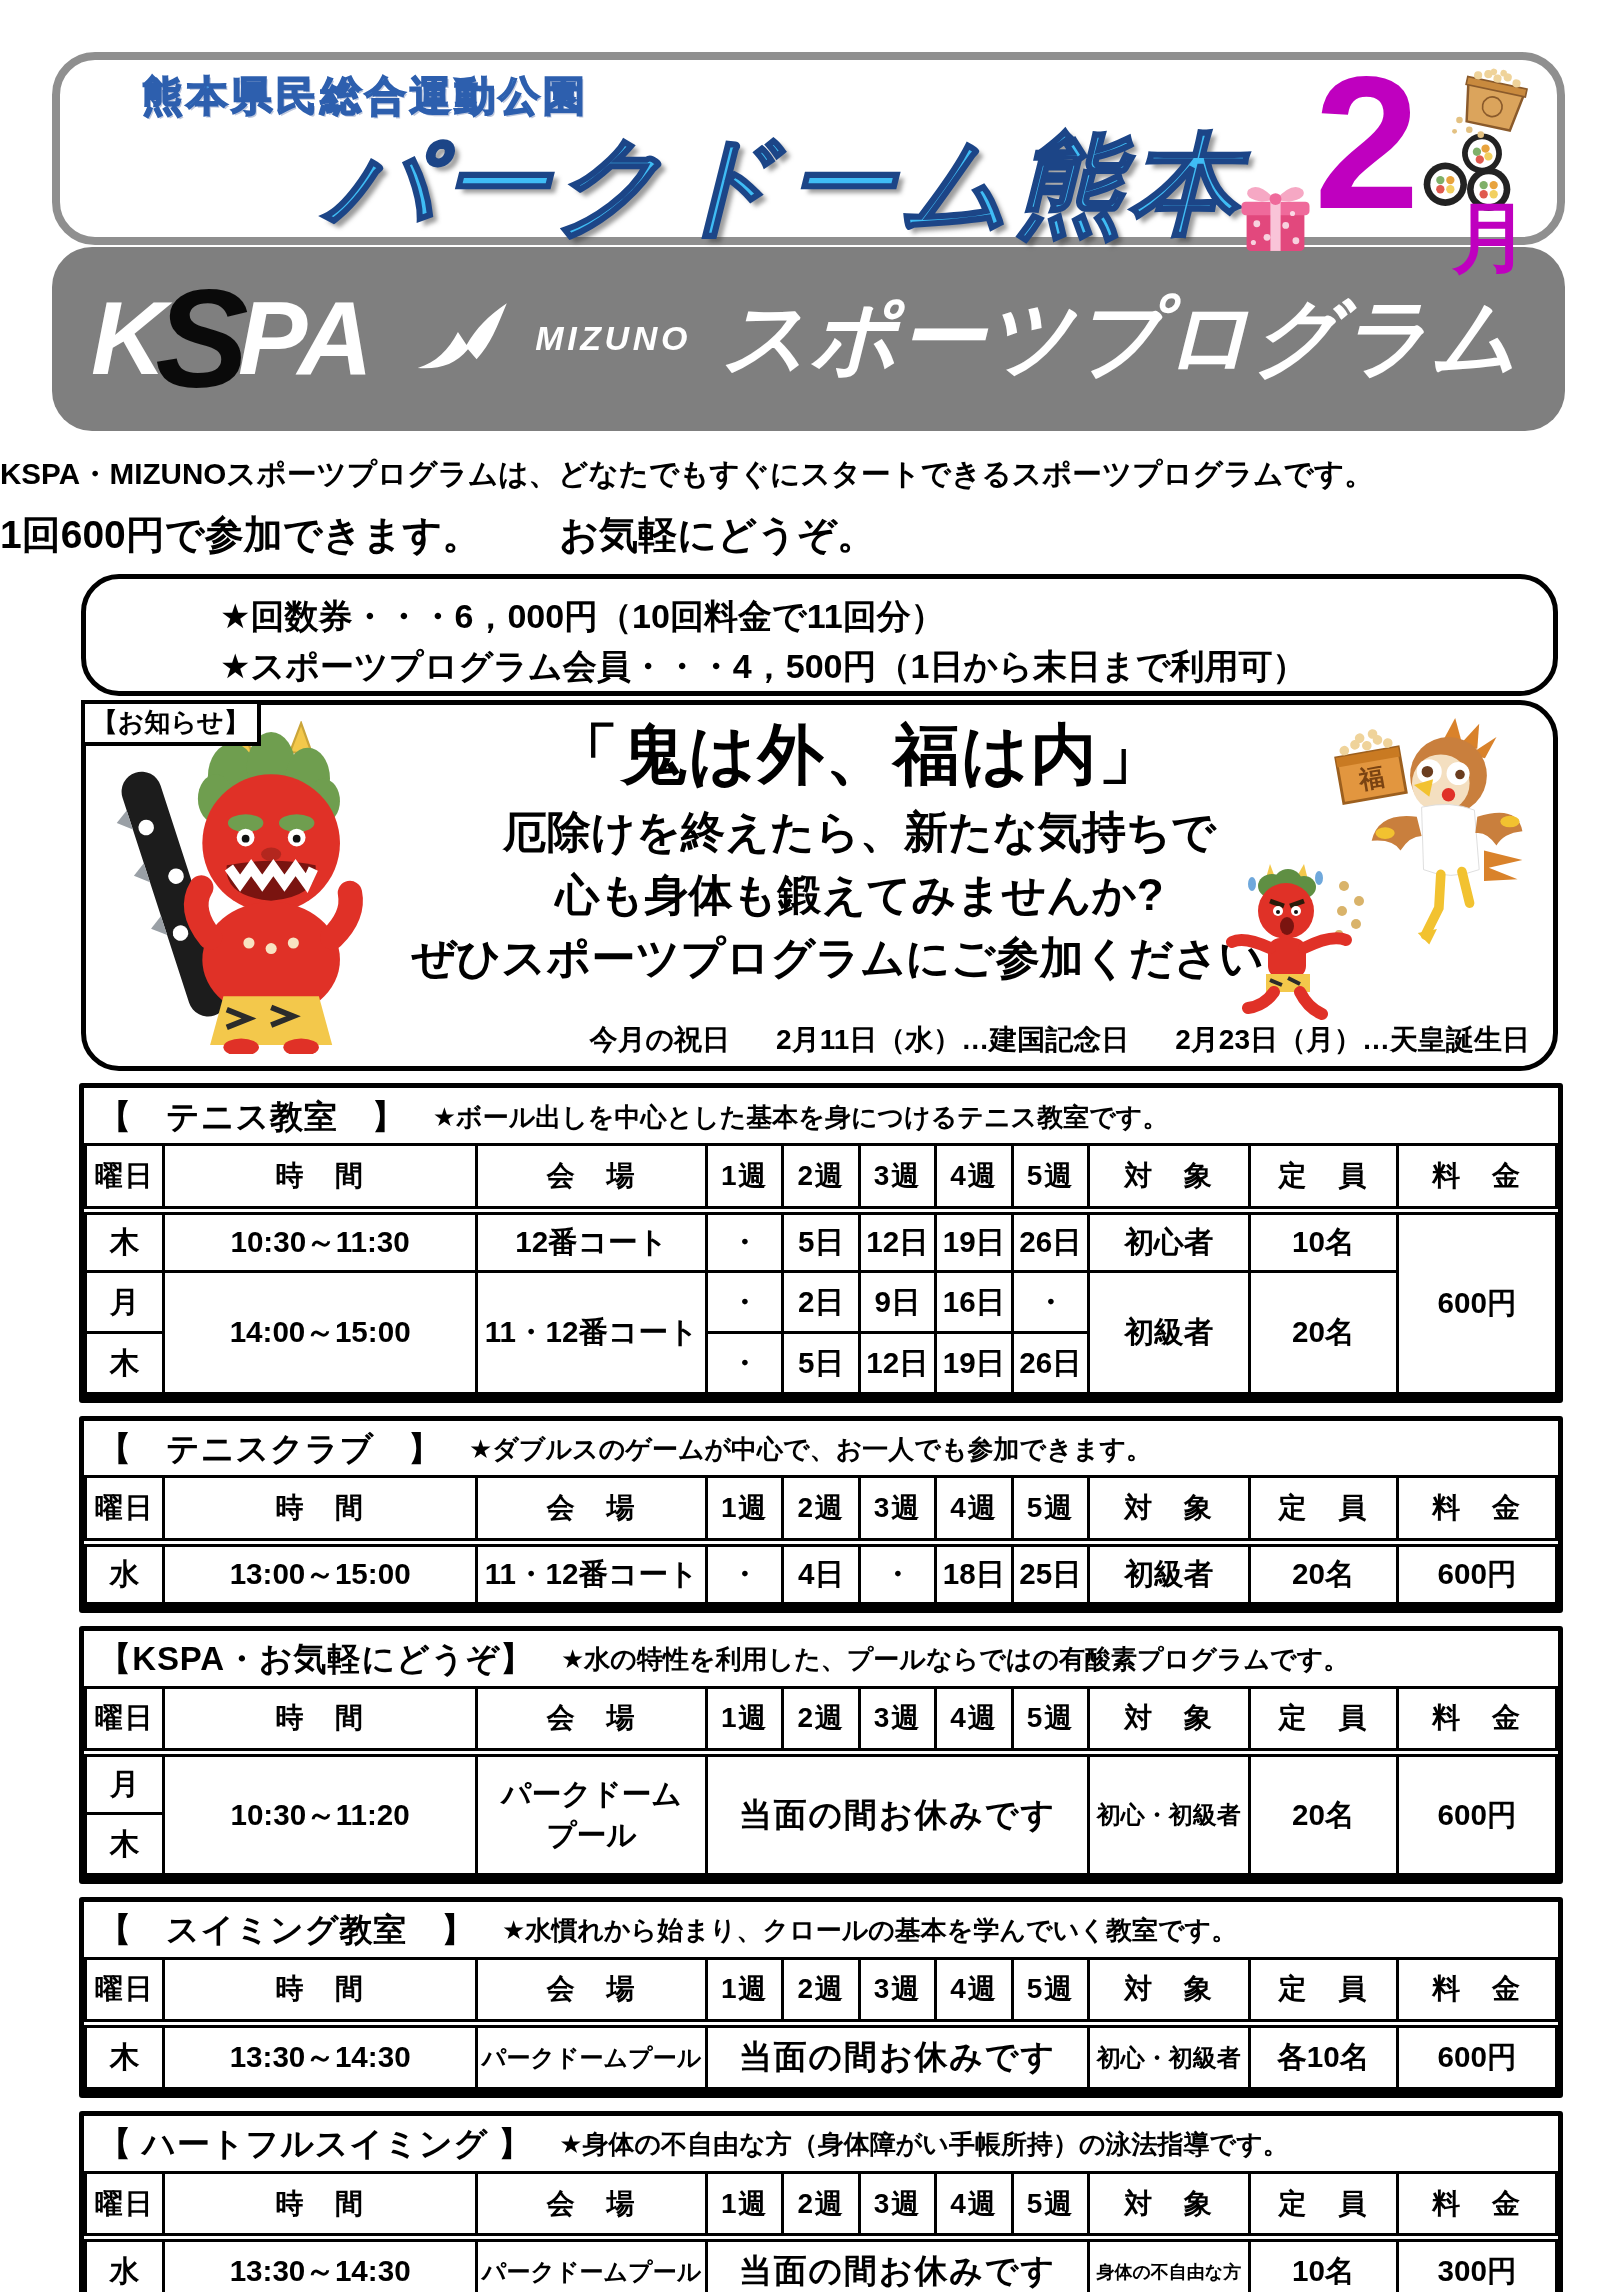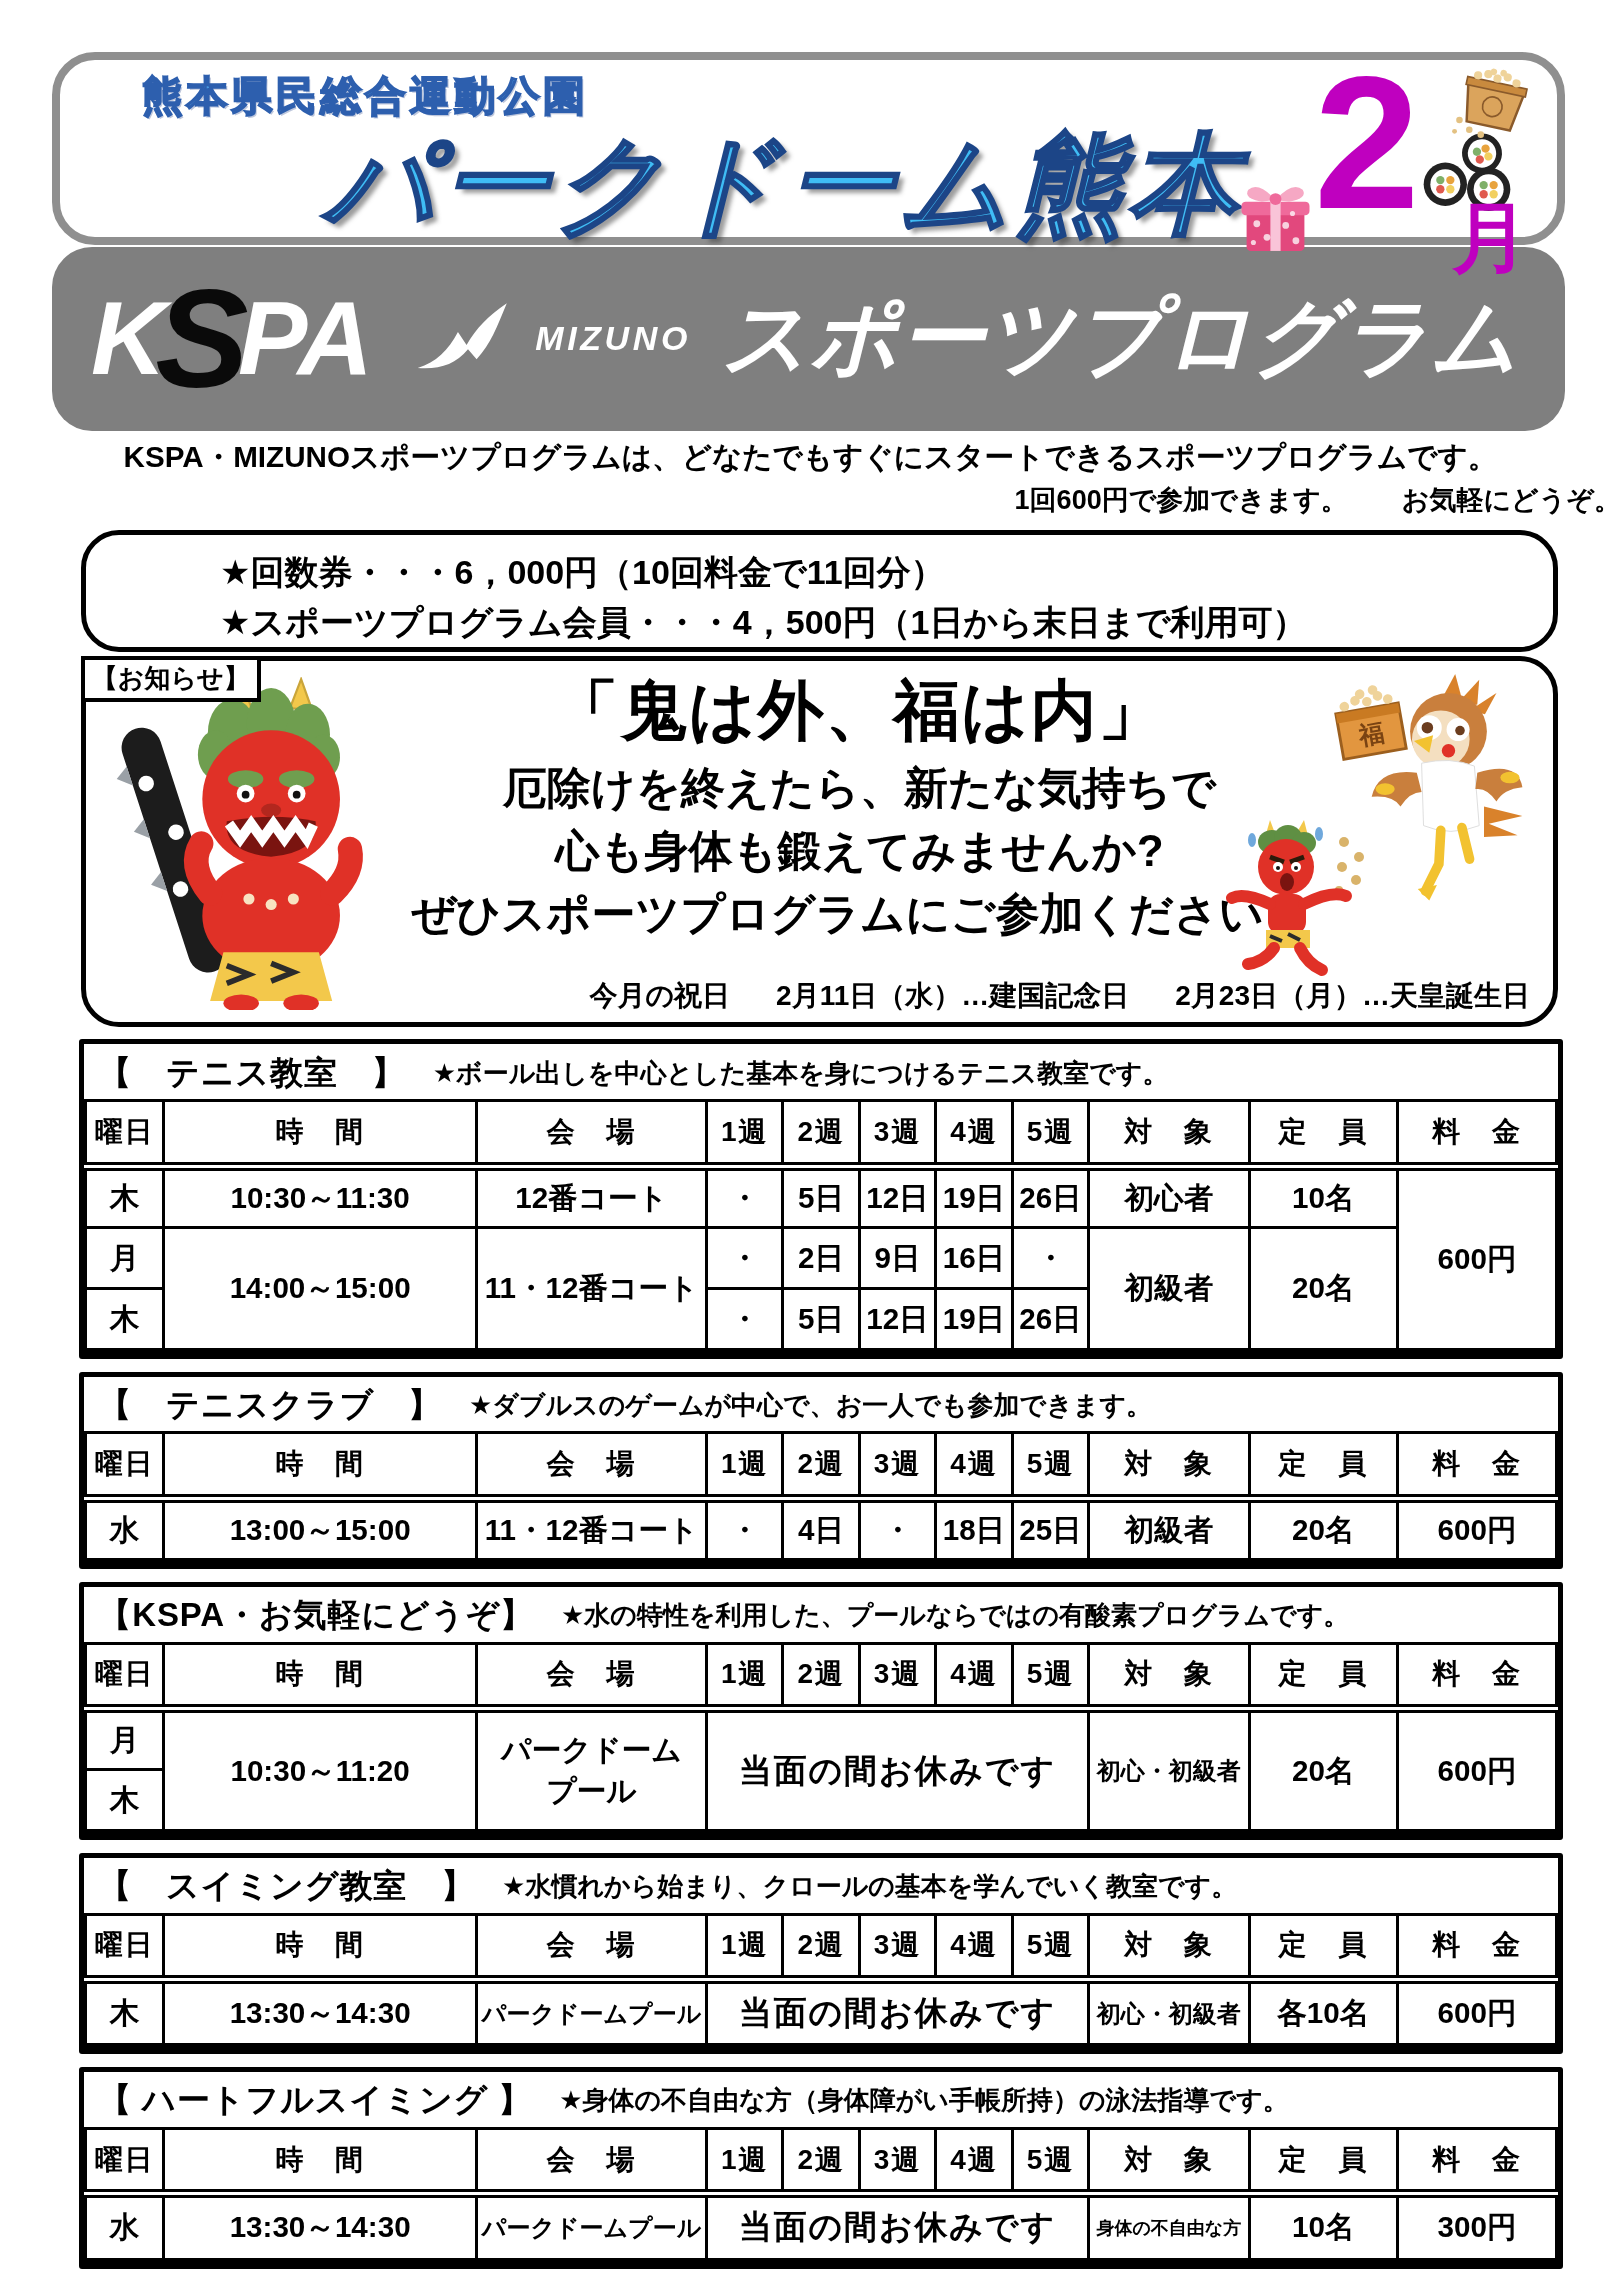--- a/index.html
+++ b/index.html
@@ -21,22 +21,22 @@
 
 .banner{display:flex;align-items:center;margin:1.8px 56px 0 52px;height:184px;background:#7f7f7f;border-radius:40px;padding:0 39px;gap:23px}
 .kspa{font-style:italic;font-weight:900;color:#fff;font-size:104px;letter-spacing:-1.8px;display:flex;align-items:center;white-space:nowrap}
 .kspa .s{color:#0a0a0a;font-size:140px;margin:0 -9px;line-height:1}
 .mizuno{display:flex;align-items:center;margin:0 7.2px}
 .mizuno svg{width:134px;height:79px}
 .mizuno .mz{color:#fff;font-weight:900;font-size:34px;letter-spacing:3.6px;font-style:italic}
 .program{color:#fff;font-weight:900;font-style:italic;font-size:86px;letter-spacing:0.9px;white-space:nowrap}
 
 
-.intro1{margin-top:6px;text-align:center;font-size:29.6px;font-weight:700}
-.intro2{margin-top:4px;text-align:right;font-size:27px;font-weight:700}
+.intro1{margin-top:23px;text-align:left;font-size:29.6px;font-weight:700}
+.intro2{margin-top:13px;text-align:left;font-size:39px;font-weight:700}
 
 
 .price-box{margin:12.5px 63px 0 81px;height:122px;border:5.4px solid #000;border-radius:38px;padding:11.6px 0 0 134px;background:#fff}
 .price-box p{font-size:34px;font-weight:700;line-height:50px}
 
 
 .notice-box{position:relative;margin:3.6px 63px 0 81px;height:371px;border:5.4px solid #000;border-radius:38px;background:#fff}
 .notice-label{position:absolute;left:-5.4px;top:-5.4px;border:4.5px solid #000;background:#fff;font-size:26px;font-weight:700;padding:1.8px 7.2px;z-index:2}
 .oni-svg{position:absolute;left:25px;top:16px;width:287px;height:333px}
 .notice-center{position:absolute;left:321px;top:5.4px;width:905px;text-align:center}

